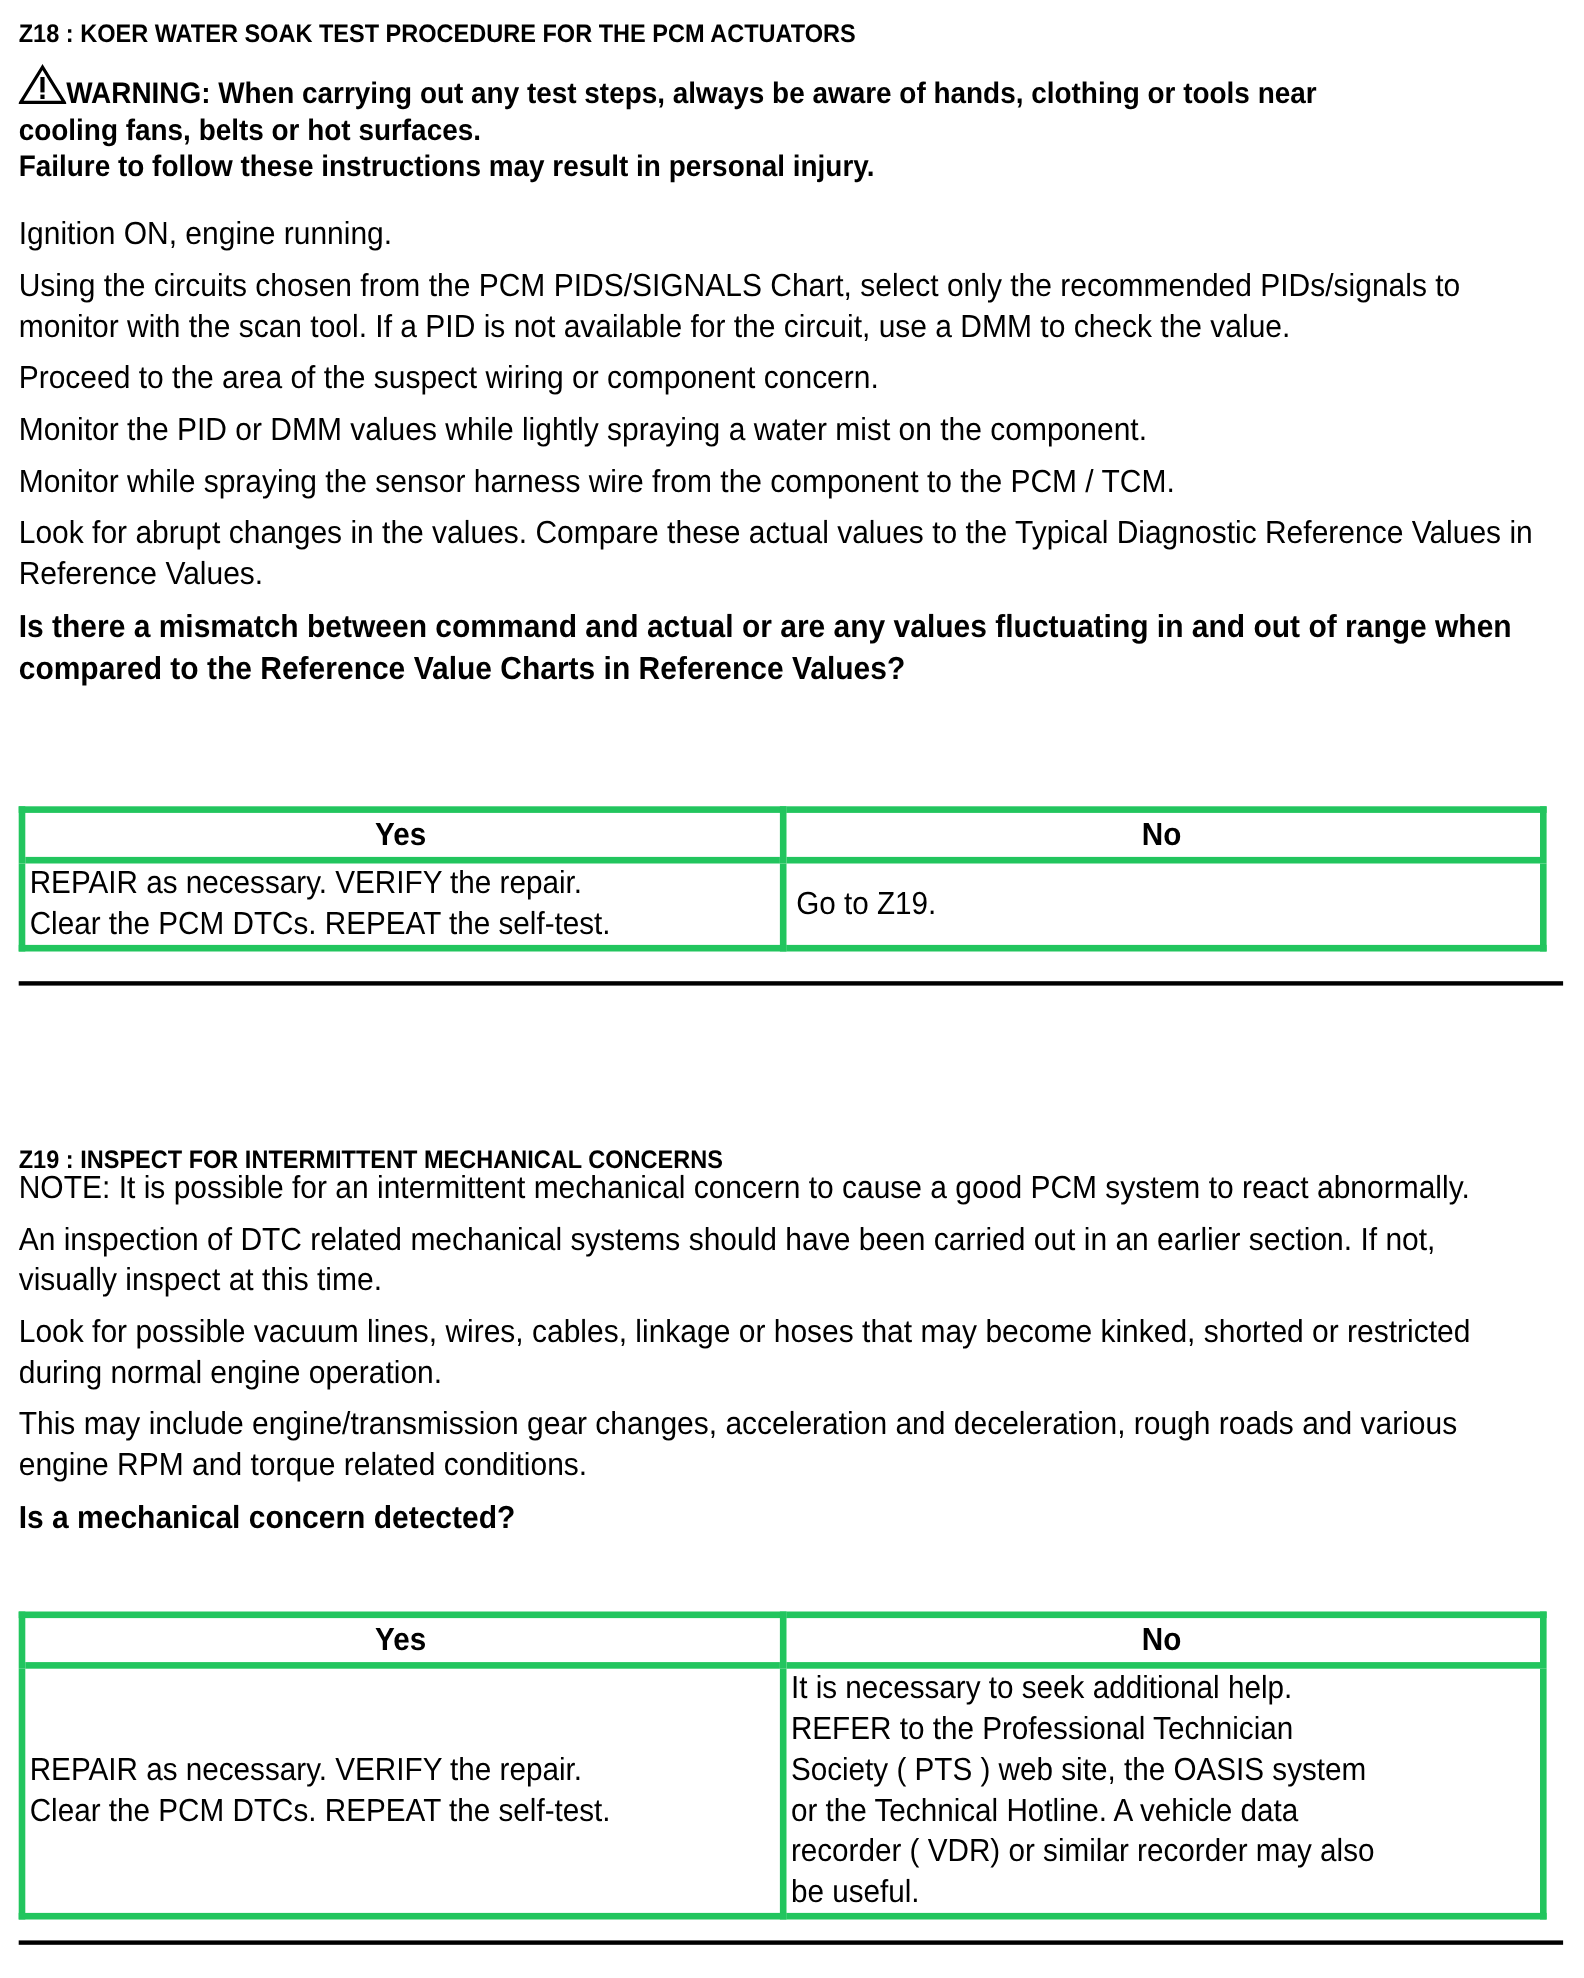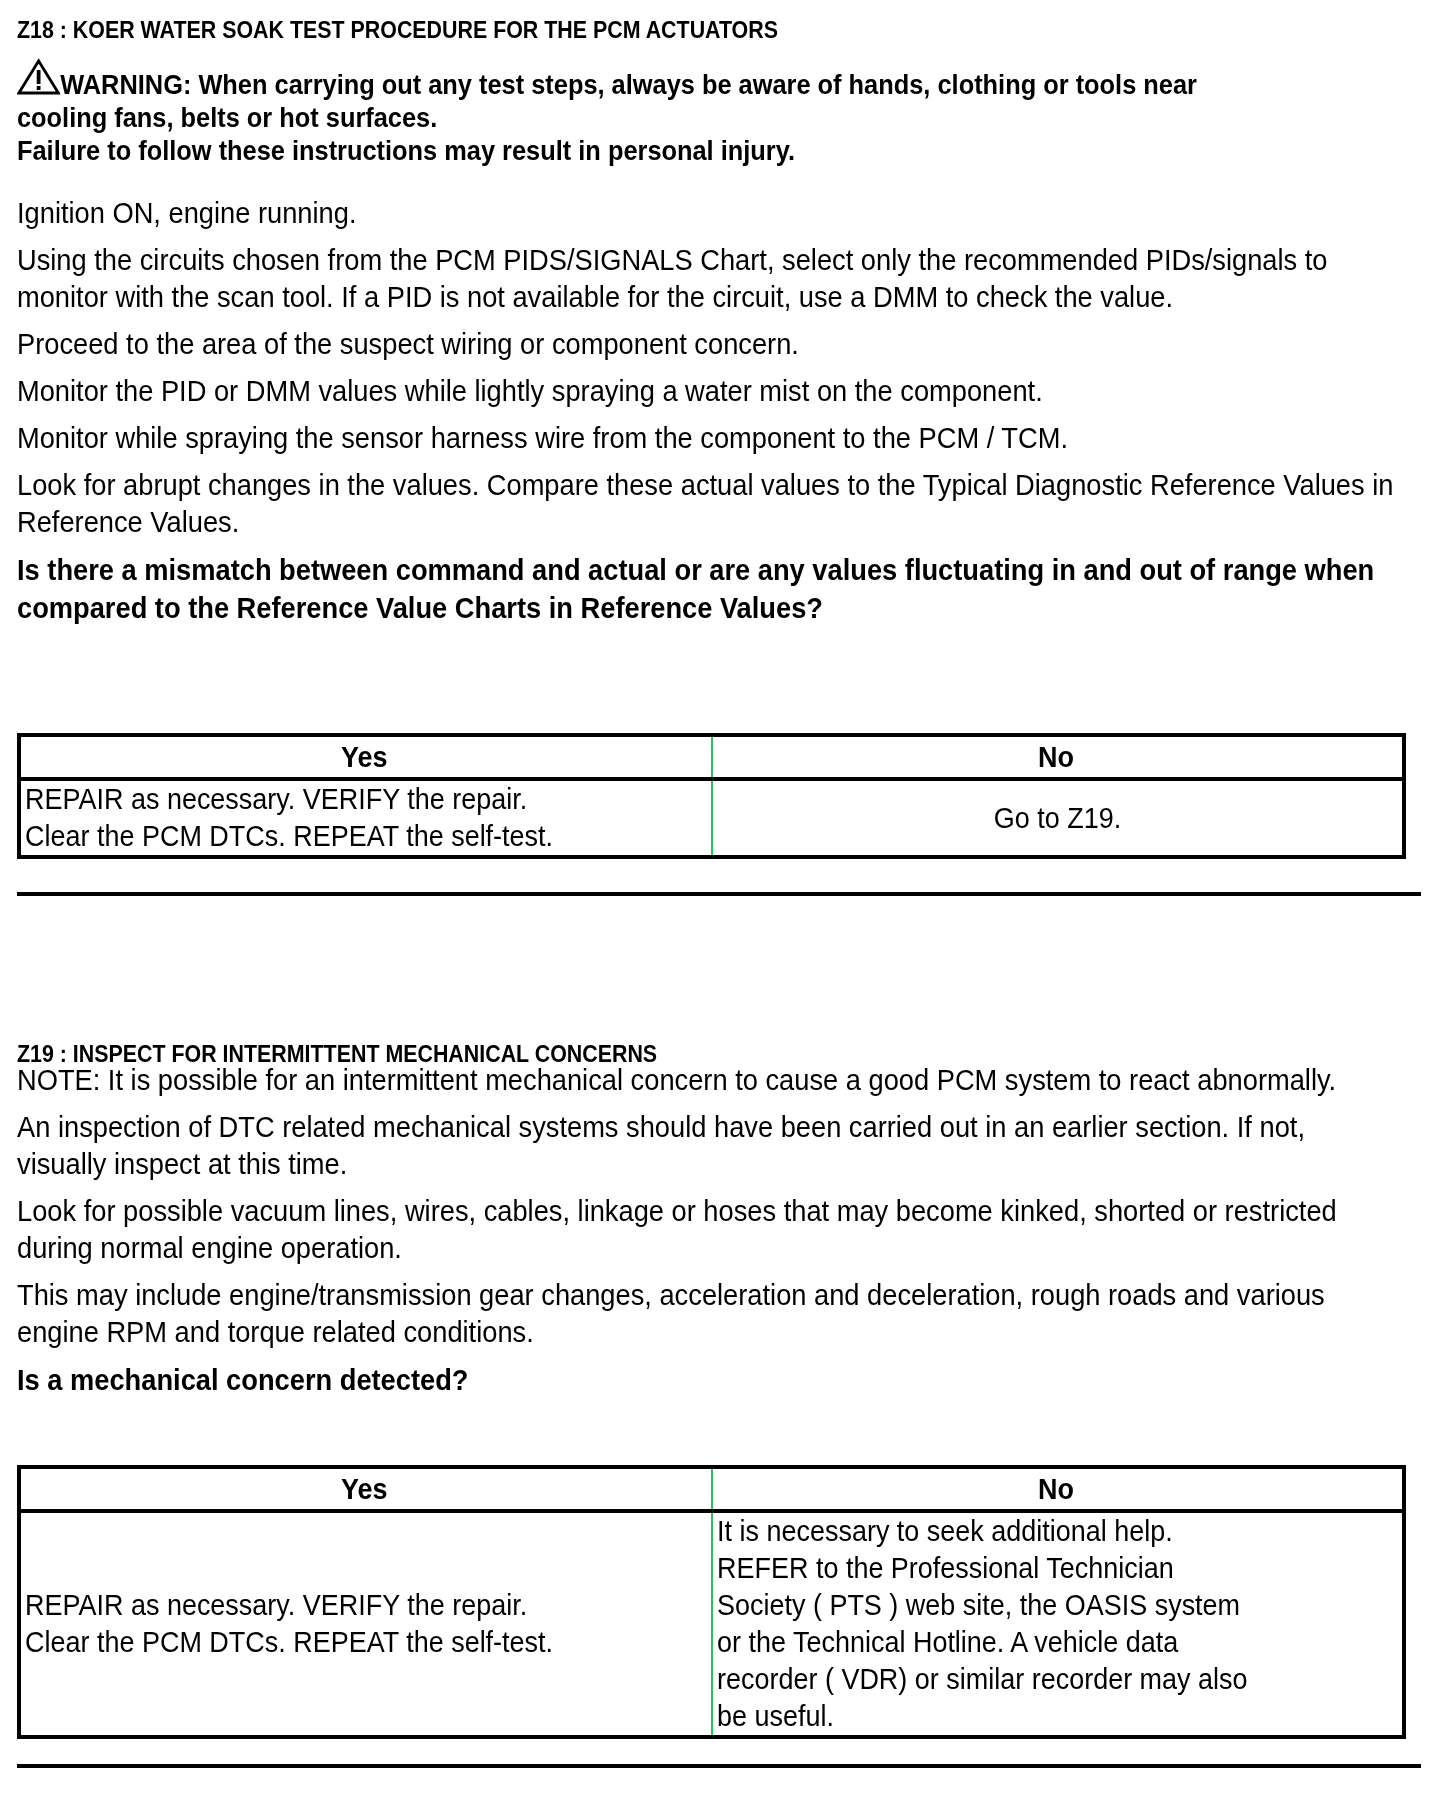--- a/index.html
+++ b/index.html
@@ -22,23 +22,23 @@
     transform: scaleX(0.94); transform-origin: left; width: 1500px;
   }
   .question {
     font-weight: bold; font-size: 29px; line-height: 38px; margin: 0;
     transform: scaleX(0.94); transform-origin: left; width: 1500px;
   }
   table.yn {
     position: absolute; left: 17px; width: 1389px; border-collapse: collapse;
     border: 4px solid #000; font-size: 29px; line-height: 37px;
   }
-  table.yn th, table.yn td { border: 2px solid #22c55e; padding: 0 4px; vertical-align: middle; }
+  table.yn th, table.yn td { border: 6px solid #22c55e; padding: 0 4px; vertical-align: middle; }
   table.yn th { font-weight: bold; text-align: center; height: 40px; border-bottom: 4px solid #000; }
-  table.yn td.center { text-align: center; }
+  table.yn td.center { text-align: left; }
   .cell-text { display: inline-block; transform: scaleX(0.93); transform-origin: left; white-space: nowrap; }
   .center .cell-text { transform-origin: center; }
   .rule { position: absolute; left: 17px; width: 1404px; height: 4px; background: #000; }
 </style>
 </head>
 <body>
 
 <div class="section" style="top:16px;">
   <h2 class="heading">Z18 : KOER WATER SOAK TEST PROCEDURE FOR THE PCM ACTUATORS</h2>
   <div class="warning" style="margin-top:14px;">

